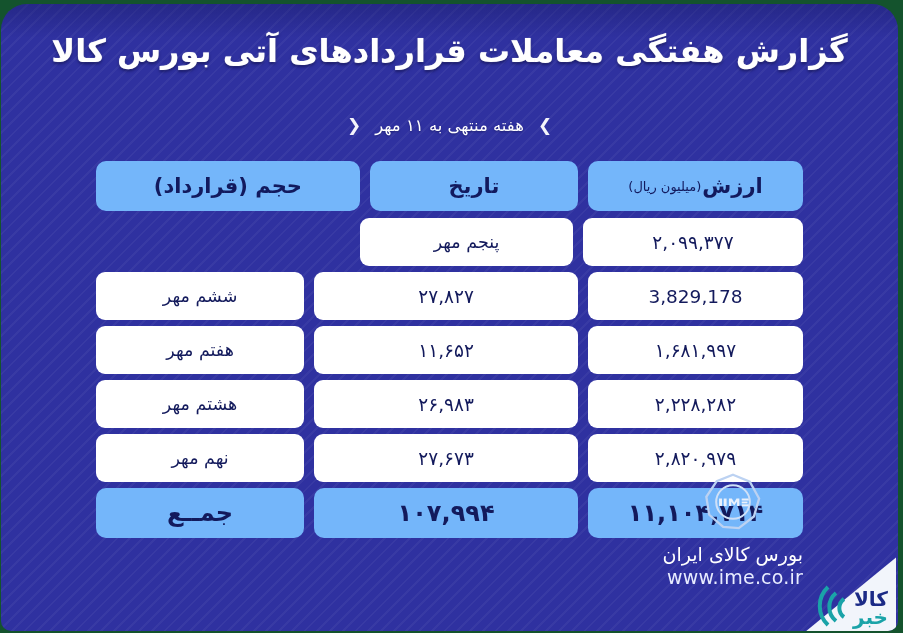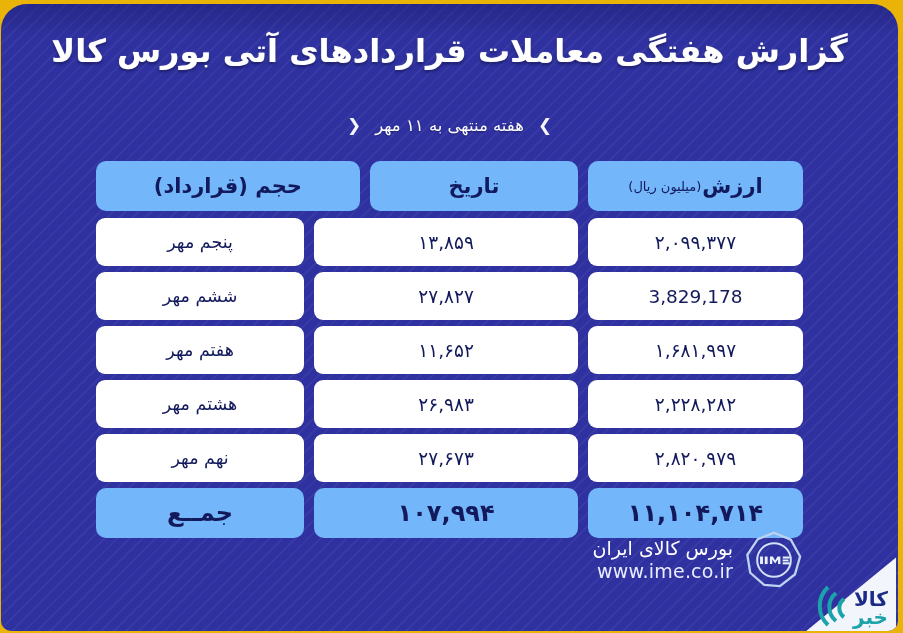--- a/index.html
+++ b/index.html
@@ -12,21 +12,21 @@
     height: 633px;
     font-family: "DejaVu Sans", "Liberation Sans", sans-serif;
     overflow: hidden;
   }
   #poster {
     position: relative;
     width: 903px;
     height: 633px;
     box-sizing: border-box;
     padding: 4px 5px 2px 1px;
-    background: #eab308;
+    background: #14532d;
   }
   #card {
     position: relative;
     width: 100%;
     height: 100%;
     border-radius: 26px 26px 10px 10px;
     overflow: hidden;
     background-color: #2f31a0;
     background-image:
       repeating-linear-gradient(135deg,
@@ -151,21 +151,21 @@
   }
   .data .cell { font-size: 18.5px; }
   .data .c-date { font-size: 17.5px; }
 
   
   #footer {
     position: absolute;
     bottom: 42px;
     right: 95px;
     display: flex;
-    flex-direction: row;
+    flex-direction: column;
     align-items: center;
     gap: 12px;
     direction: rtl;
   }
   .footer-text {
     text-align: right;
     line-height: 1.22;
   }
   .footer-name {
     color: #ffffff;
@@ -250,21 +250,20 @@
         <div class="cell c-value">
           <span>ارزش</span>
             <span class="unit">(میلیون ریال)</span>
         </div>
         <div class="cell c-date">تاریخ</div>
         <div class="cell c-volume">حجم (قرارداد)</div>
       </div>
 
       <div class="trow data">
         <div class="cell c-value">۲,۰۹۹,۳۷۷</div>
-        <div class="cell c-volume">۱۳,۸۵۹</div>
         <div class="cell c-date">پنجم مهر</div>
       </div>
 
       <div class="trow data">
         <div class="cell c-value">3,829,178</div>
         <div class="cell c-volume">۲۷,۸۲۷</div>
         <div class="cell c-date">ششم مهر</div>
       </div>
 
       <div class="trow data">

